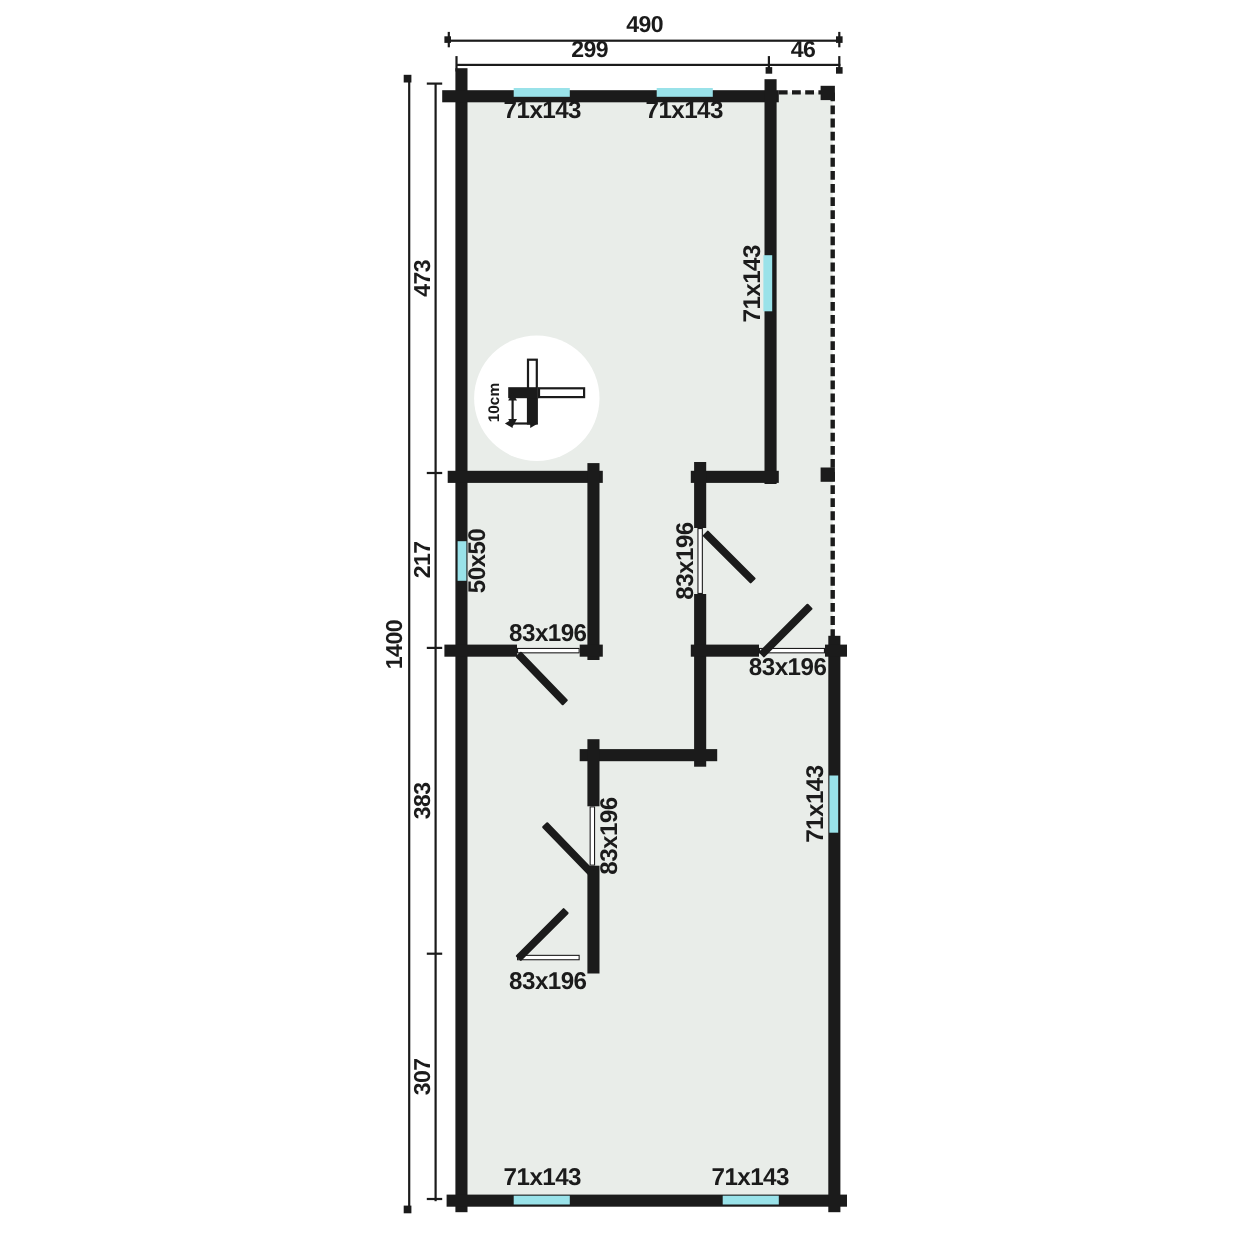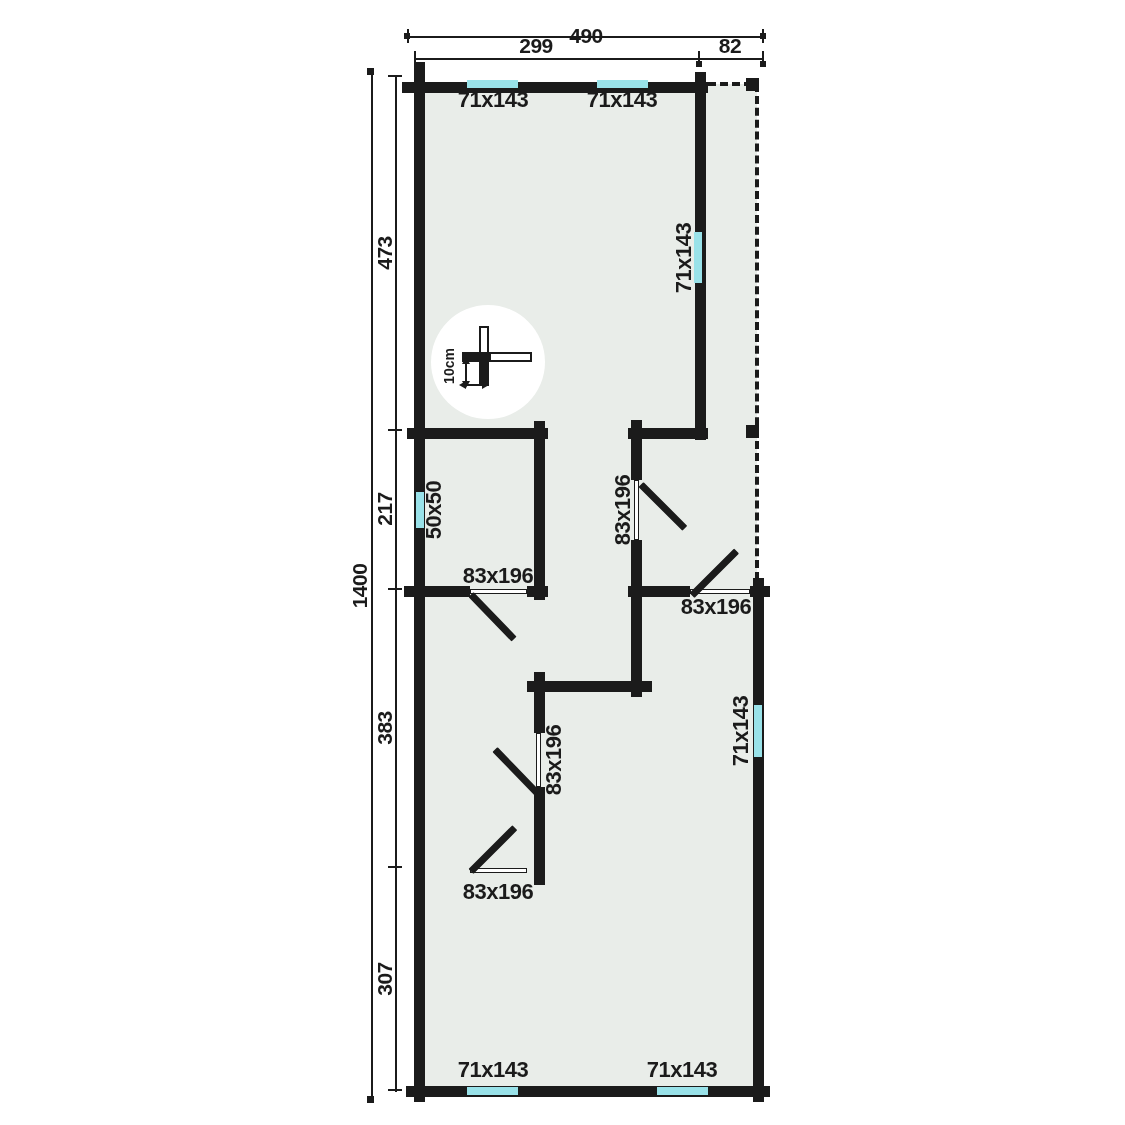--- a/index.html
+++ b/index.html
@@ -79,30 +79,30 @@
   <div class="swing" style="left:641px;top:481px;width:62px;transform:rotate(45deg);"></div>
   <div class="swing" style="left:692px;top:592px;width:63px;transform:rotate(-45deg);"></div>
   <div class="swing" style="left:495px;top:746px;width:61px;transform:rotate(46deg);"></div>
   <div class="swing" style="left:471px;top:868px;width:62px;transform:rotate(-45deg);"></div>
 
   <div class="dline" style="left:408px;top:36px;width:356px;height:2px;"></div>
   <div class="tkv" style="left:407px;top:29px;"></div>
   <div class="tkv" style="left:762px;top:29px;"></div>
   <div class="dot" style="left:404px;top:33px;"></div>
   <div class="dot" style="left:760px;top:33px;"></div>
-  <div class="lbl dim" style="left:586px;top:23px;margin-top:12px;">490</div>
+  <div class="lbl dim" style="left:586px;top:23px;">490</div>
 
   <div class="dline" style="left:415px;top:58px;width:349px;height:2px;"></div>
   <div class="tkv" style="left:414px;top:51px;"></div>
   <div class="tkv" style="left:698px;top:51px;"></div>
   <div class="tkv" style="left:762px;top:51px;"></div>
   <div class="dot" style="left:696px;top:61px;"></div>
   <div class="dot" style="left:760px;top:61px;"></div>
   <div class="lbl dim" style="left:536px;top:45px;">299</div>
-  <div class="lbl dim" style="left:730px;top:45px;">82</div>
+  <div class="lbl dim" style="left:730px;top:45px;">46</div>
 
   <div class="dline" style="left:371px;top:72px;width:2px;height:1028px;"></div>
   <div class="dot" style="left:367px;top:68px;width:7px;height:7px;"></div>
   <div class="dot" style="left:367px;top:1096px;width:7px;height:7px;"></div>
   <div class="lbl dim v" style="left:359px;top:586px;">1400</div>
 
   <div class="dline" style="left:395px;top:76px;width:2px;height:1016px;"></div>
   <div class="tkh" style="left:388px;top:75px;"></div>
   <div class="tkh" style="left:388px;top:429px;"></div>
   <div class="tkh" style="left:388px;top:588px;"></div>

